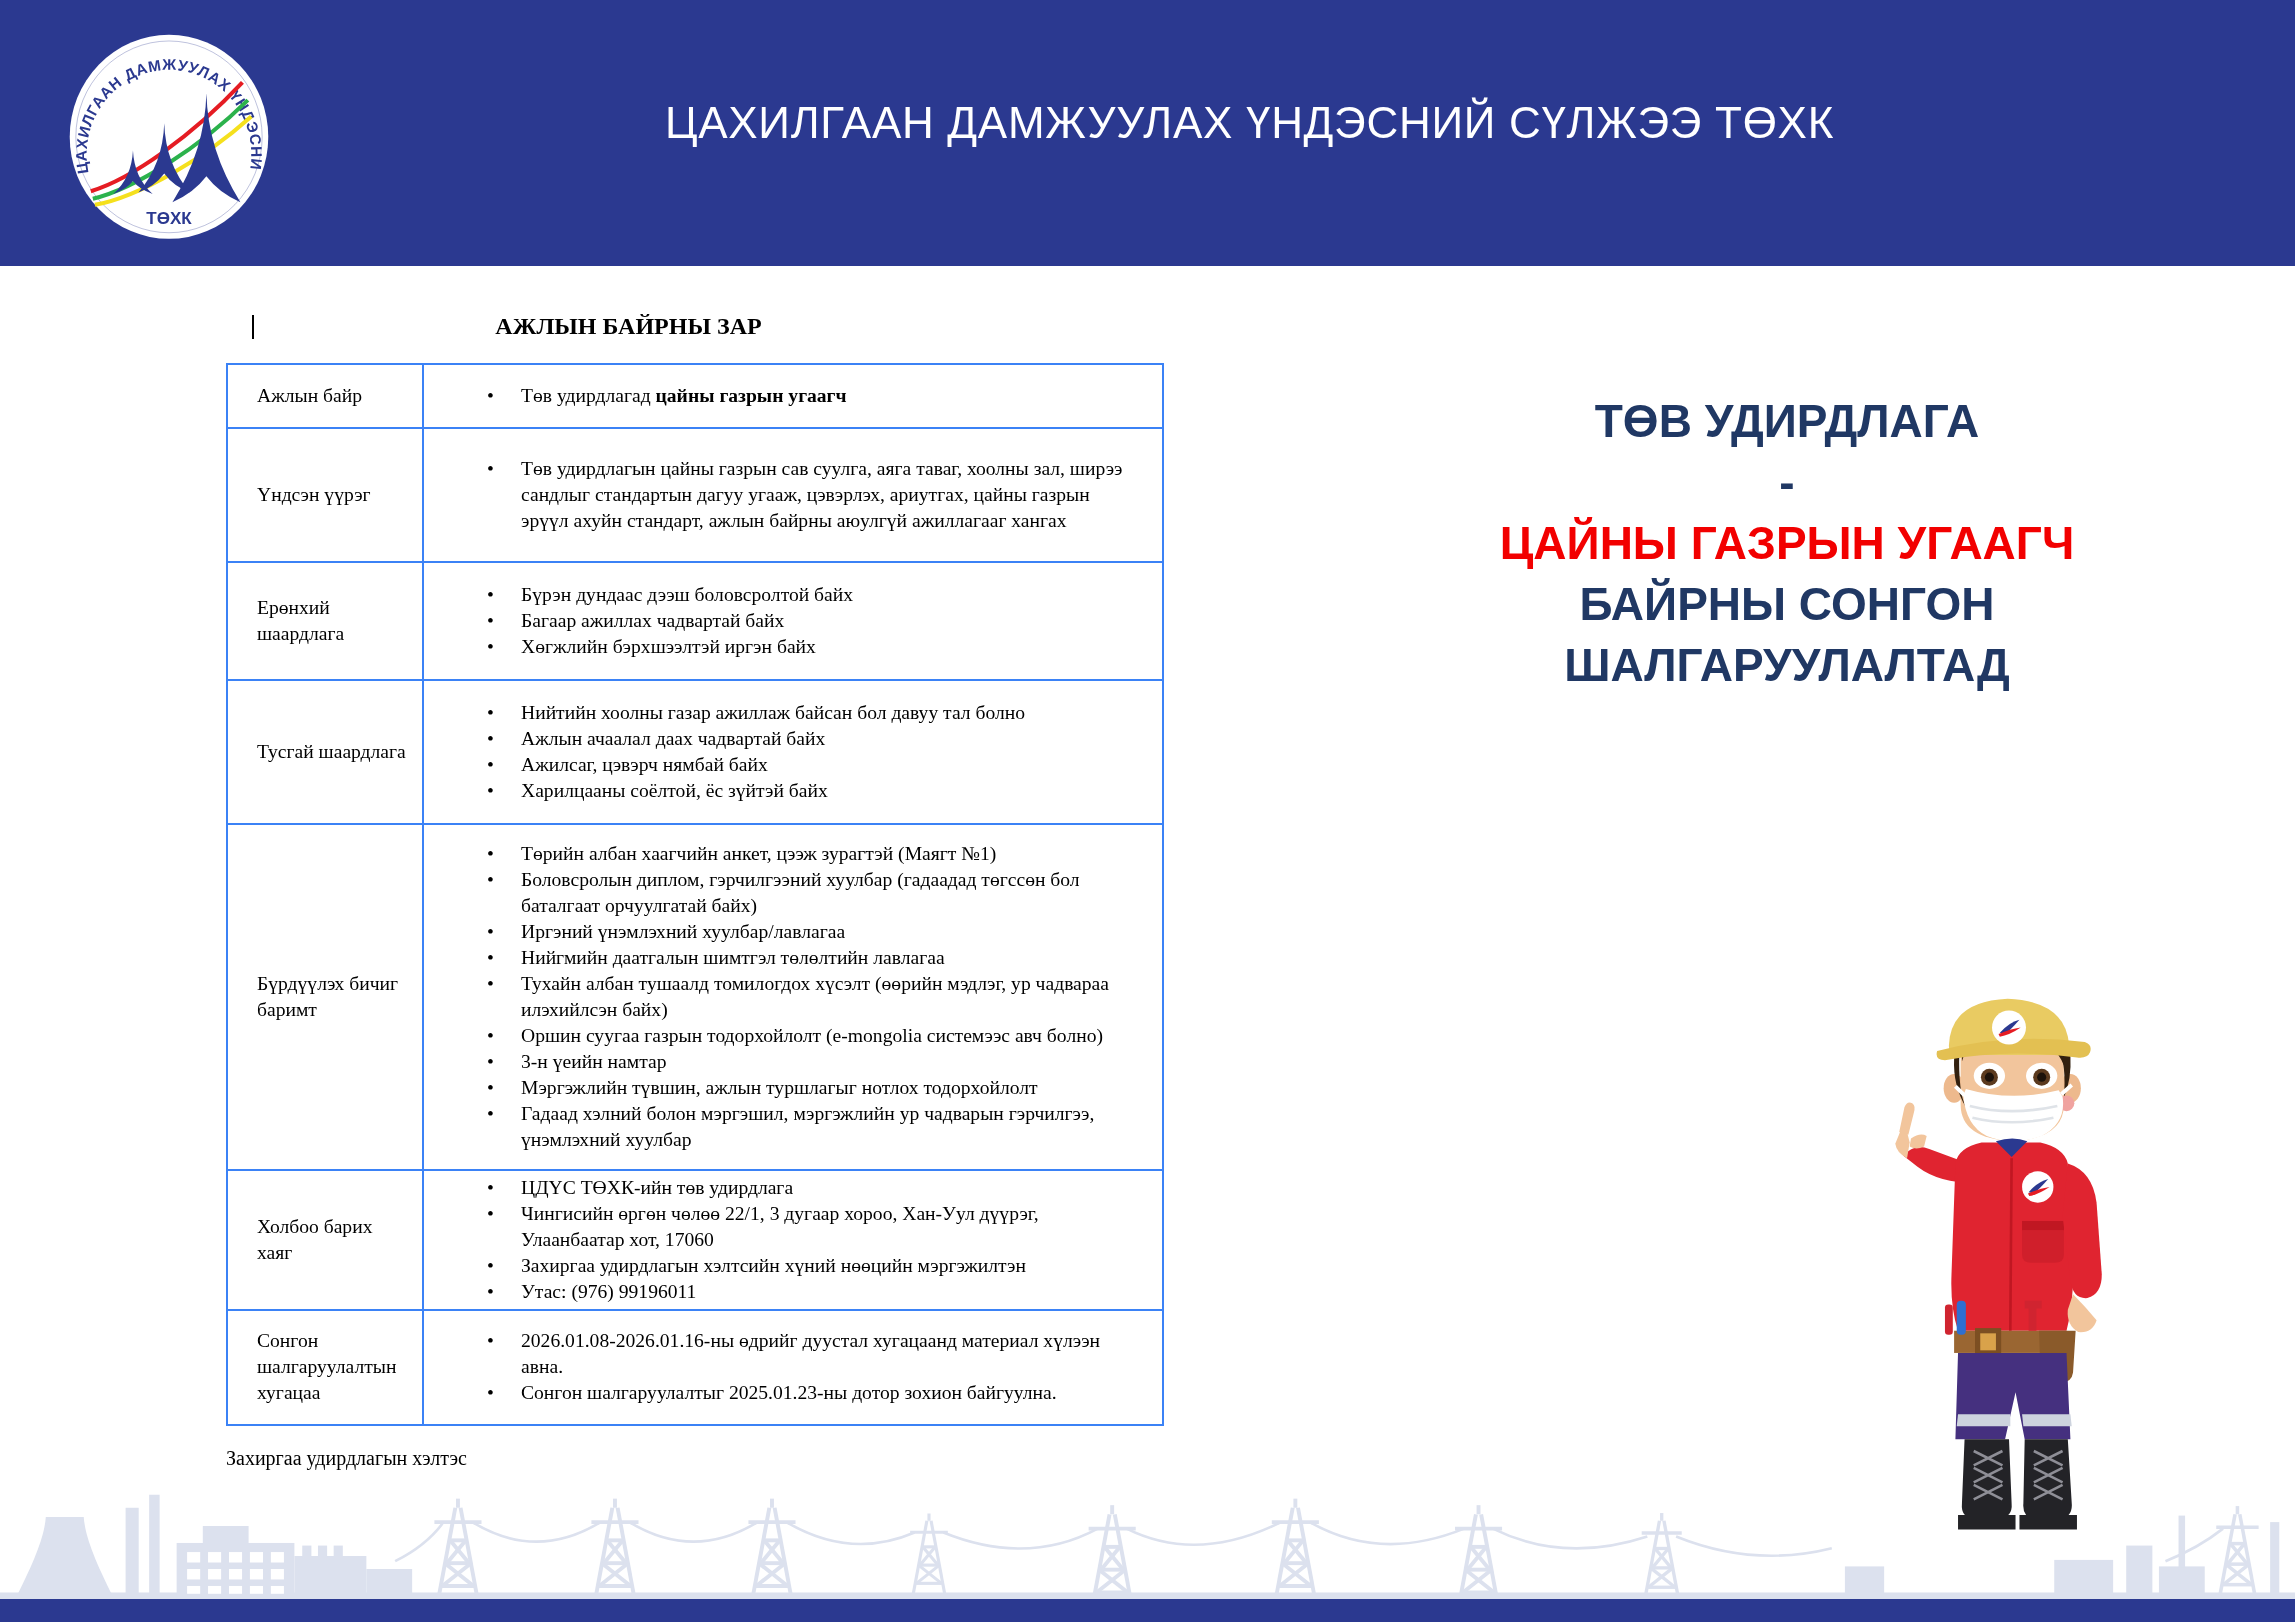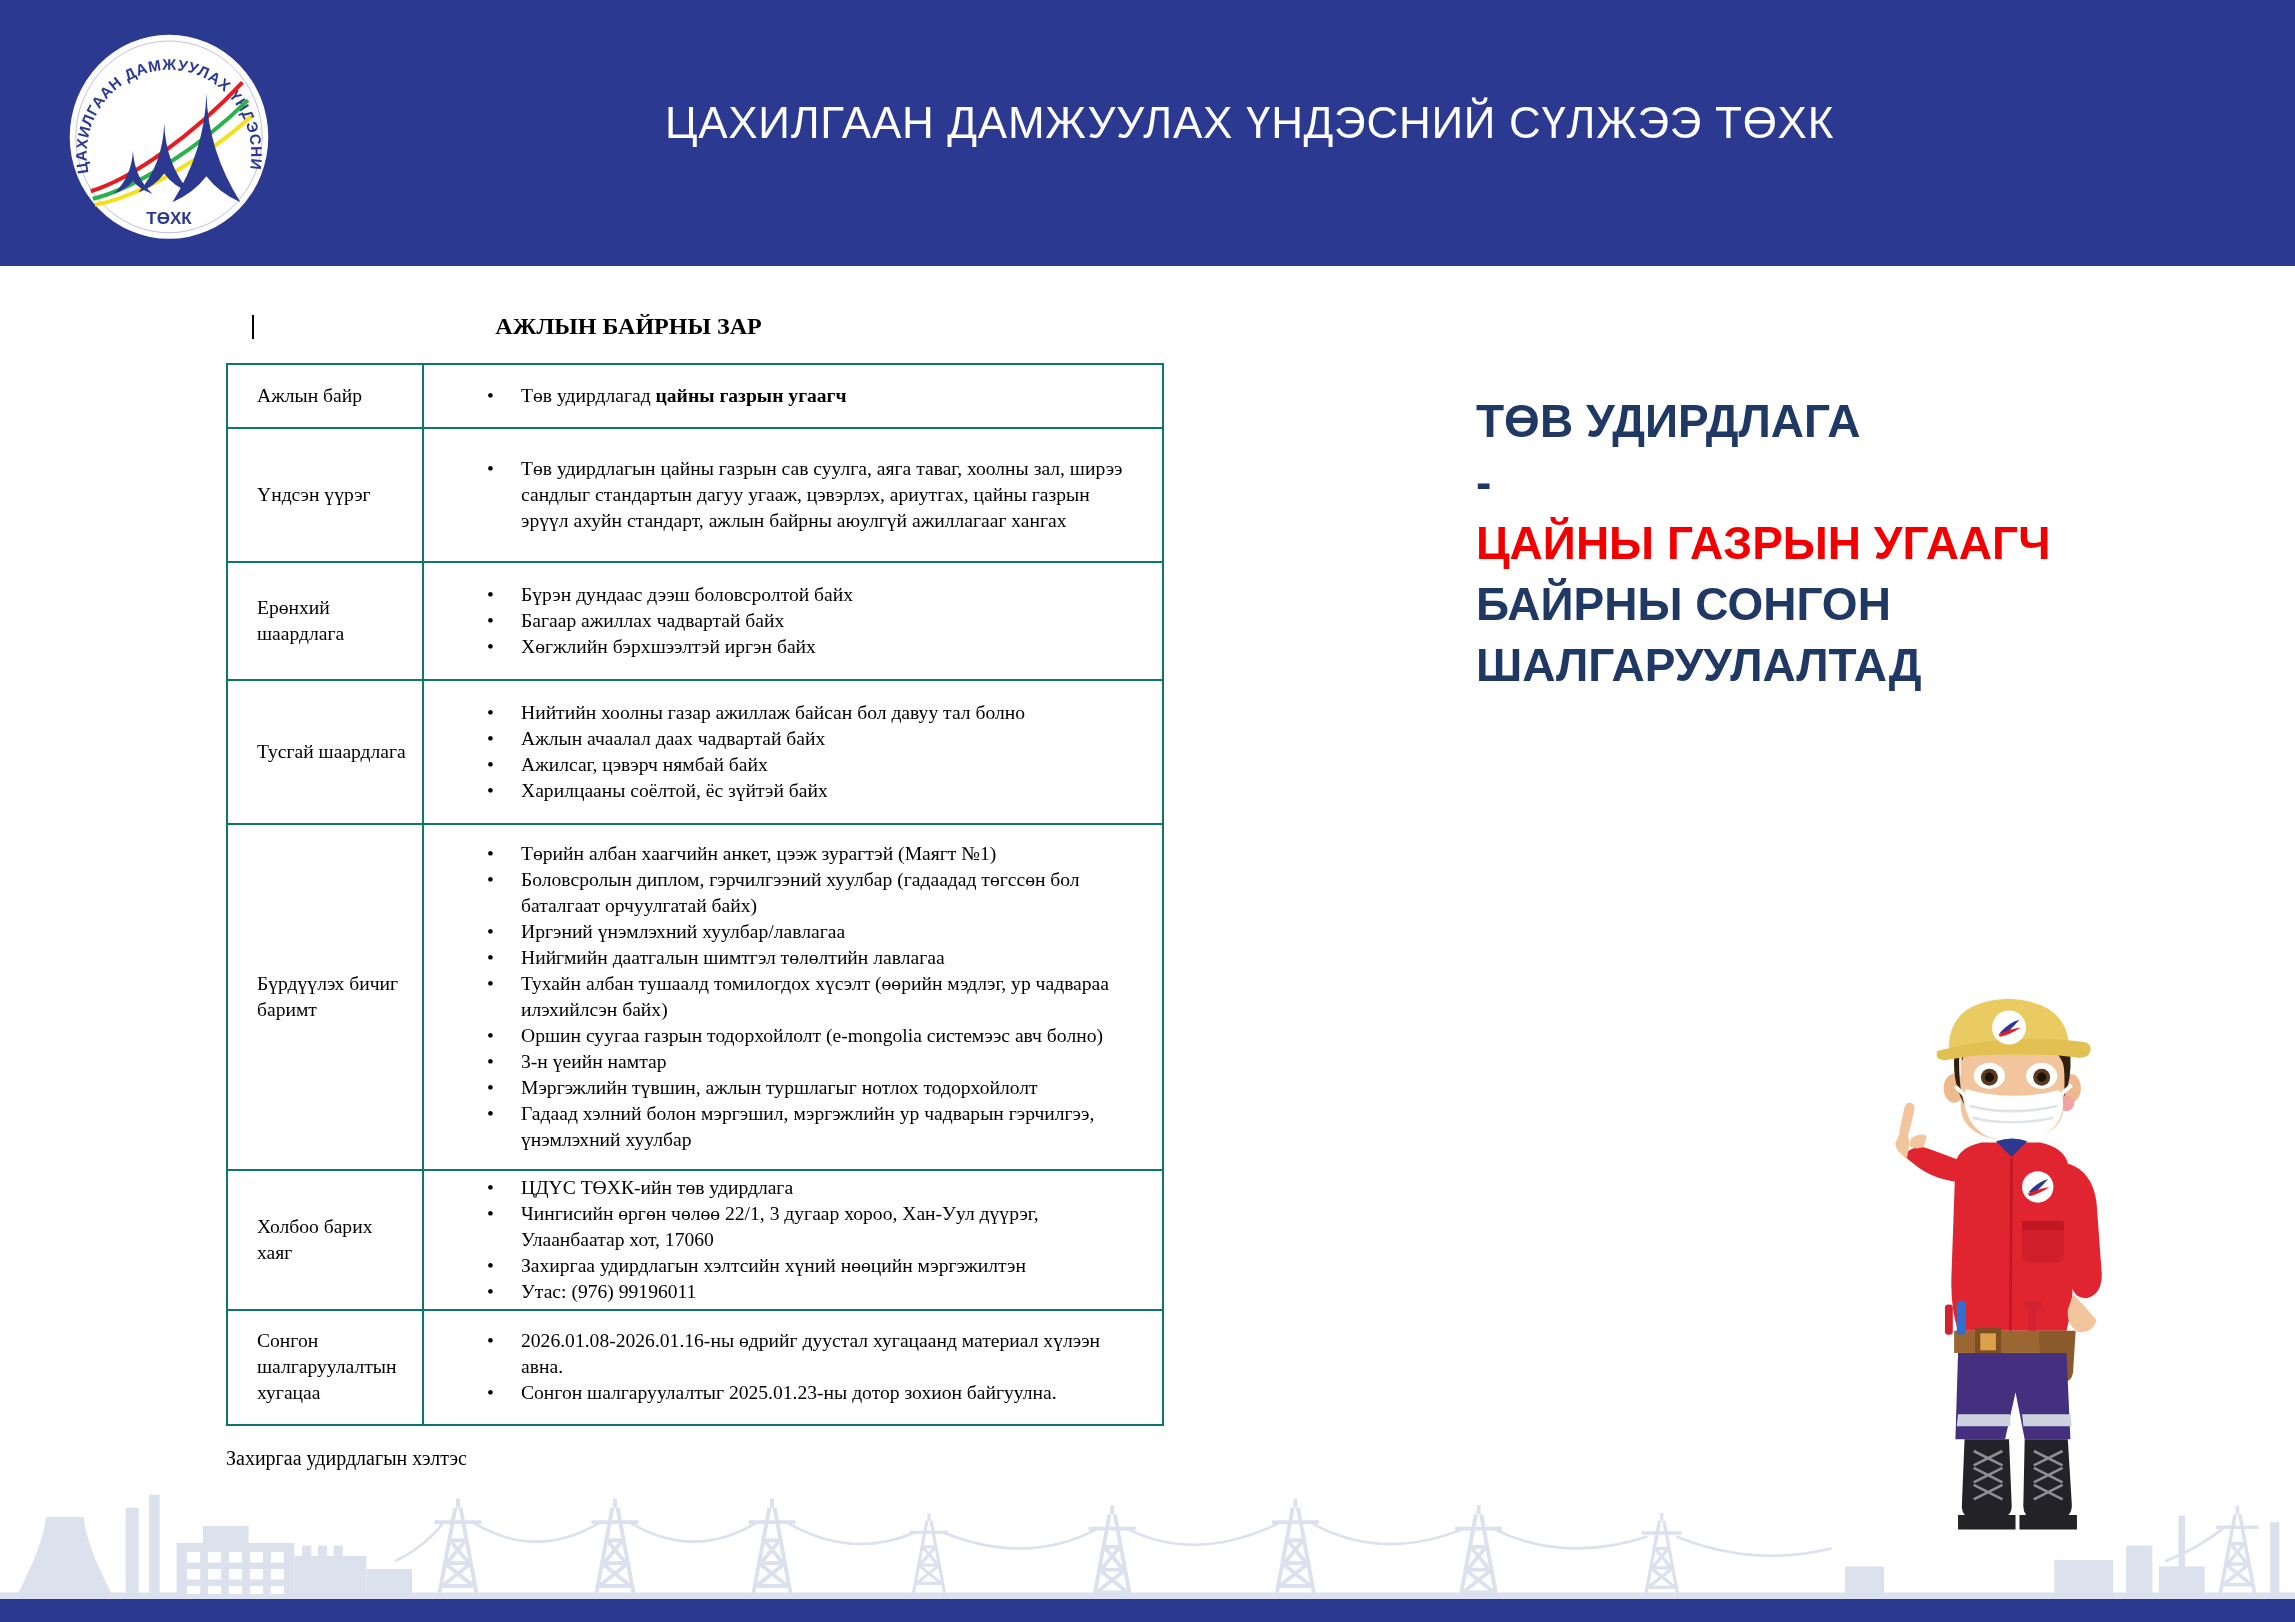--- a/index.html
+++ b/index.html
@@ -18,32 +18,32 @@
   .logo{position:absolute;left:67px;top:31px;width:204px;height:209px;}
   .header-title{position:absolute;left:366px;top:98px;width:1767px;text-align:center;
     color:#fff;font-size:44px;font-weight:400;letter-spacing:0.7px;white-space:nowrap;}
 
   
   .doc-cursor{position:absolute;left:252px;top:315px;width:2px;height:24px;background:#000;}
   .doc-title{position:absolute;left:226px;top:313px;width:805px;text-align:center;
     font-family:"Liberation Serif",serif;font-weight:bold;font-size:24px;color:#000;}
   table.job{position:absolute;left:226px;top:363px;width:854px;border-collapse:collapse;
     table-layout:fixed;font-family:"Liberation Serif",serif;color:#000;}
-  table.job td{border:2px solid #0f766e;vertical-align:middle;}
+  table.job td{border:2px solid #3b82f6;vertical-align:middle;}
   td.label-cell{width:196px;padding:3.9px 11.8px 3.9px 29px;font-size:19.6px;line-height:26px;}
   td.value-cell{width:740px;padding:3.9px 26px 3.9px 0;border-radius:22px;}
   td.value-cell ul{list-style:none;padding-left:97px;}
   td.value-cell li{position:relative;font-size:19.6px;line-height:26px;}
   td.value-cell li::before{content:"•";position:absolute;left:-34px;top:0;font-size:19.6px;}
   td.value-cell b{font-weight:bold;}
   .doc-footer-note{position:absolute;left:226px;top:1447px;width:854px;text-align:left;
     font-family:"Liberation Serif",serif;font-size:20px;color:#000;}
 
   
-  .announcement{position:absolute;left:1476px;top:391px;width:622px;}
+  .announcement{position:absolute;left:1476px;top:391px;width:622px;text-align:center;}
   .ann-line{font-size:46px;font-weight:bold;line-height:61px;white-space:nowrap;}
   .c-navy{color:var(--navy);}
   .c-red{color:var(--red);}
 
   
   .skyline{position:absolute;left:0;bottom:23.6px;width:2295px;height:116px;}
   .footer-bar{position:absolute;left:0;bottom:0;width:2295px;height:23.6px;background:var(--blue);}
   .worker{position:absolute;left:1877px;top:967px;width:264px;height:568px;}
 </style>
 </head>

